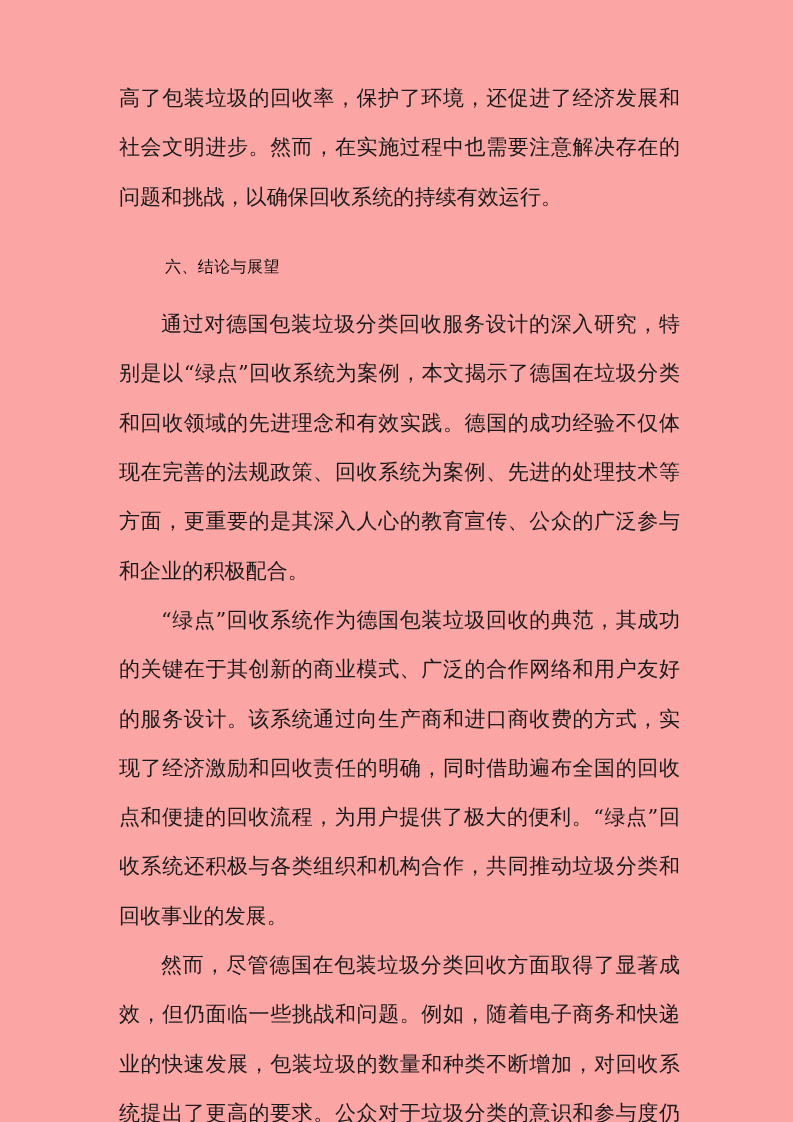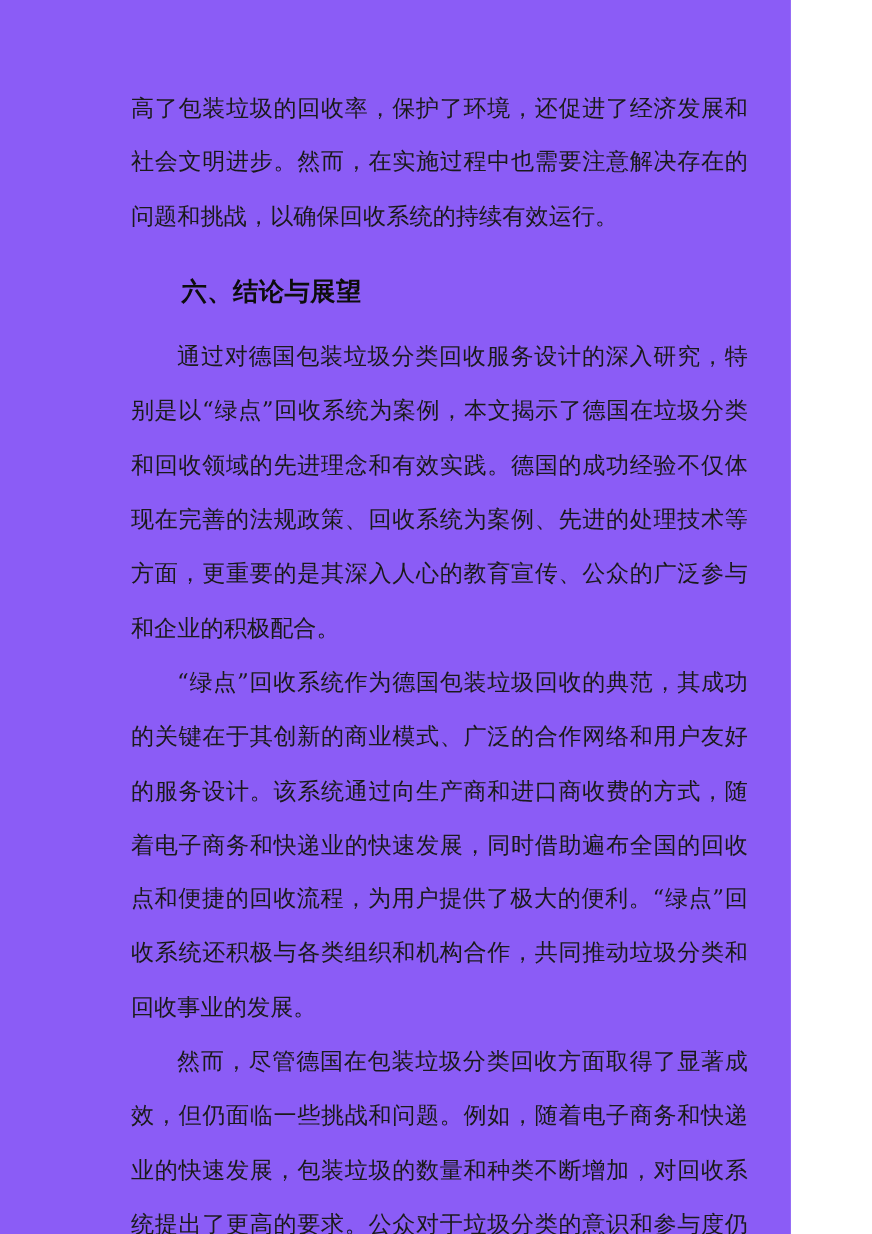--- a/index.html
+++ b/index.html
@@ -10,23 +10,23 @@
     width: 793px;
     height: 1122px;
     background: #ffffff;
     font-family: "DejaVu Serif", "Liberation Serif", serif;
     color: #000000;
     overflow: hidden;
   }
 
   .page {
     position: relative;
-    width: 719px;
+    width: 793px;
     height: 1122px;
-    background: #8b5cf6;
+    background: #fca5a5;
     box-sizing: border-box;
   }
 
   .content {
     position: absolute;
     left: 119px;
     top: 74px;
     width: 561px;
   }
 
@@ -46,22 +46,22 @@
   }
 
   
   .para.continuation {
     text-indent: 0;
   }
 
   
   .heading {
     font-family: "DejaVu Sans", "Liberation Sans", sans-serif;
-    font-size: 23px;
-    font-weight: bold;
+    font-size: 16px;
+    font-weight: normal;
     line-height: 49.3px;
     color: #0d0d0d;
     text-indent: 46px;
     margin: 0;
     letter-spacing: 0.4px;
     white-space: nowrap;
   }
 
   .spacer-before-heading { height: 20px; }
   .spacer-after-heading  { height: 9px; }
@@ -75,18 +75,18 @@
     <p class="para continuation">高了包装垃圾的回收率，保护了环境，还促进了经济发展和社会文明进步。然而，在实施过程中也需要注意解决存在的问题和挑战，以确保回收系统的持续有效运行。</p>
 
     <div class="spacer-before-heading"></div>
 
     <h2 class="heading">六、结论与展望</h2>
 
     <div class="spacer-after-heading"></div>
 
     <p class="para">通过对德国包装垃圾分类回收服务设计的深入研究，特别是以“绿点”回收系统为案例，本文揭示了德国在垃圾分类和回收领域的先进理念和有效实践。德国的成功经验不仅体现在完善的法规政策、回收系统为案例、先进的处理技术等方面，更重要的是其深入人心的教育宣传、公众的广泛参与和企业的积极配合。</p>
 
-    <p class="para">“绿点”回收系统作为德国包装垃圾回收的典范，其成功的关键在于其创新的商业模式、广泛的合作网络和用户友好的服务设计。该系统通过向生产商和进口商收费的方式，随着电子商务和快递业的快速发展，同时借助遍布全国的回收点和便捷的回收流程，为用户提供了极大的便利。“绿点”回收系统还积极与各类组织和机构合作，共同推动垃圾分类和回收事业的发展。</p>
+    <p class="para">“绿点”回收系统作为德国包装垃圾回收的典范，其成功的关键在于其创新的商业模式、广泛的合作网络和用户友好的服务设计。该系统通过向生产商和进口商收费的方式，实现了经济激励和回收责任的明确，同时借助遍布全国的回收点和便捷的回收流程，为用户提供了极大的便利。“绿点”回收系统还积极与各类组织和机构合作，共同推动垃圾分类和回收事业的发展。</p>
 
     <p class="para">然而，尽管德国在包装垃圾分类回收方面取得了显著成效，但仍面临一些挑战和问题。例如，随着电子商务和快递业的快速发展，包装垃圾的数量和种类不断增加，对回收系统提出了更高的要求。公众对于垃圾分类的意识和参与度仍需进一步提升。</p>
 
   </div>
 </div>
 
 </body></html>

